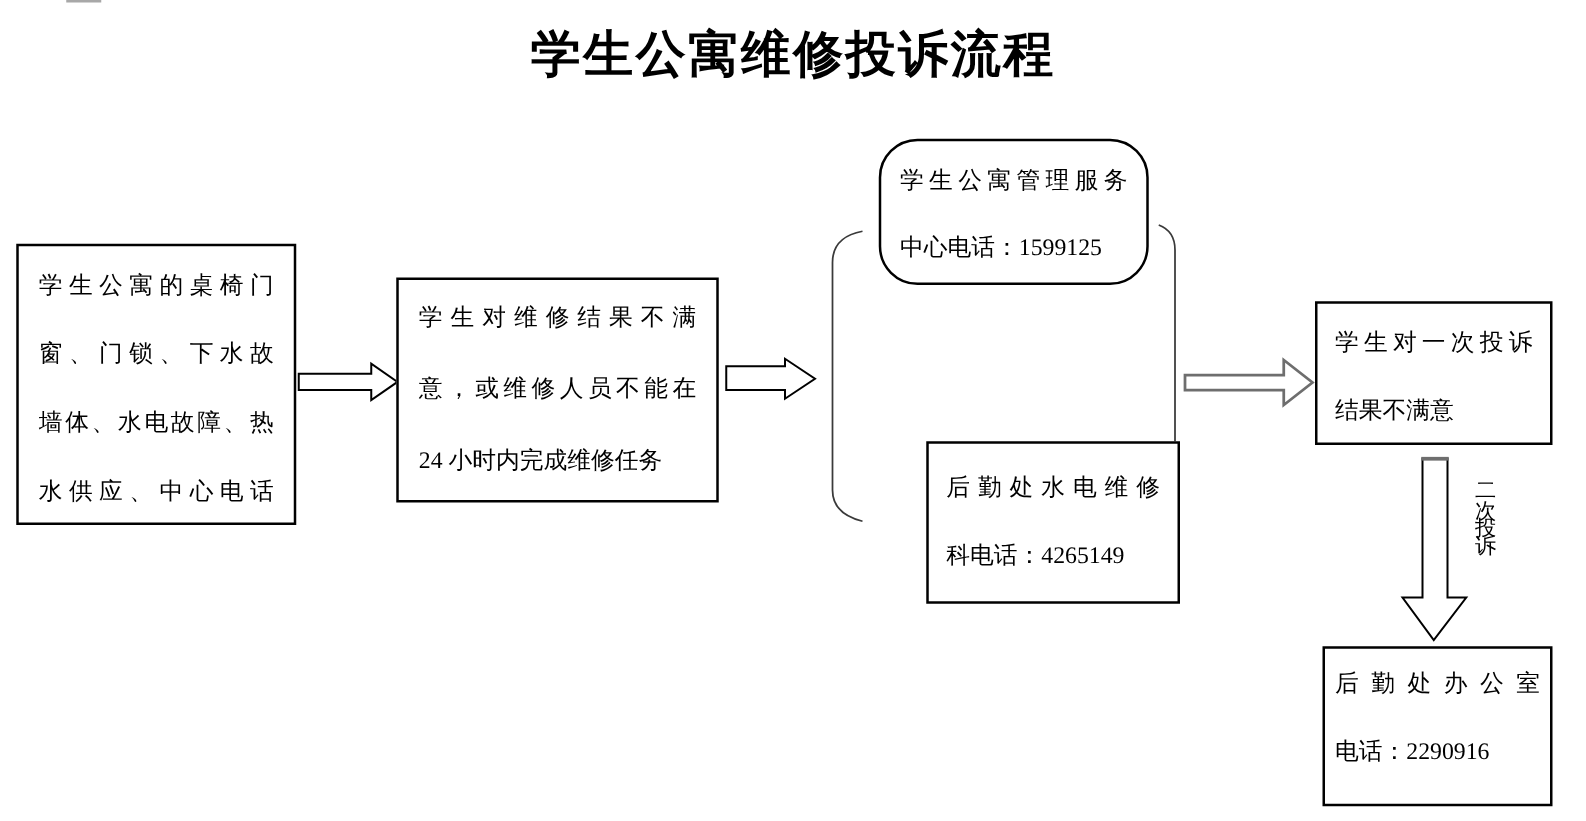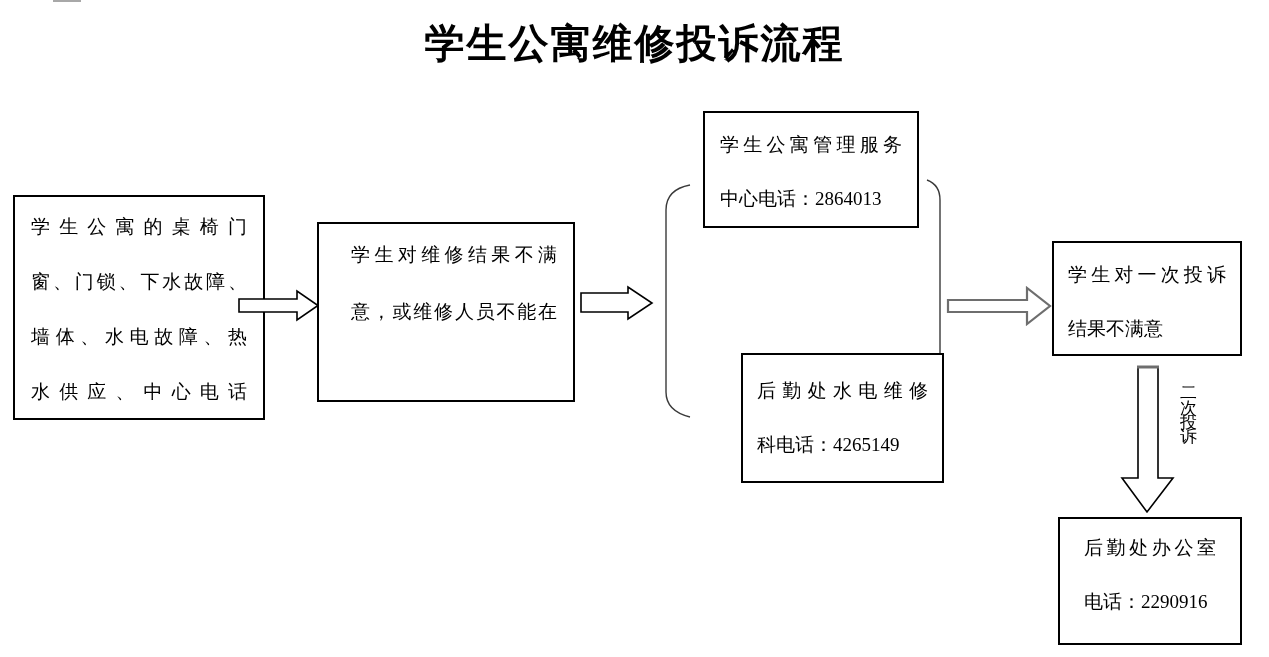--- a/index.html
+++ b/index.html
@@ -16,28 +16,28 @@
     position:absolute; left:53px; top:-18px; width:28px; height:20px;
     border:2px solid var(--partial-rect,#a8a8a8); background:#fff;
   }
   .node {
     position:absolute; border:2px solid var(--border,#000);
     background:#fff; font-size:19px; line-height:1;
   }
   .node .ln { text-align:justify; text-align-last:justify; overflow:hidden; }
   .node .ln.last { text-align-last:left; }
   
-  .box1 { left:13px;  top:195px; width:252px; height:225px; padding:4px 16px 0;font-family:Liberation Mono, monospace; }
+  .box1 { left:13px;  top:195px; width:224px; height:225px; padding:4px 16px 0; }
   .box1 .ln { height:55px; line-height:55px; }
   .box2 { left:317px; top:222px; width:258px; height:180px; padding:2px 16px 0; }
-  .box2 .ln { height:57px; line-height:57px;margin-left:16px; }
-  .box3 { left:703px; top:111px; width:216px; height:117px; padding:5px 15px 0; }
+  .box2 .ln { height:57px; line-height:57px; }
+  .box3 { left:703px; top:111px; width:216px; height:117px; padding:5px 15px 0;border-radius:31px; }
   .box4 { left:710px; top:353px; width:203px; height:130px; padding:9px 14px 0;margin-left:31px; }
   .box5 { left:1052px; top:241px; width:190px; height:115px; padding:5px 14px 0; }
-  .box6 { left:1058px; top:517px; width:184px; height:128px; padding:2px 24px 0; }
+  .box6 { left:1058px; top:517px; width:184px; height:128px; padding:2px 8px 0; }
   .box3 .ln, .box4 .ln, .box5 .ln, .box6 .ln { height:54px; line-height:54px; }
   
   .shape { position:absolute; overflow:visible; }
   .arrow-black { fill:#ffffff; stroke:var(--border,#000); stroke-width:1.6; }
   .arrow-gray  { fill:#ffffff; stroke:var(--arrow-gray,#6e6e6e); stroke-width:2.2; }
   .bracket { fill:none; stroke:var(--bracket,#3a3a3a); stroke-width:1.4; }
   .gray-cap { stroke:var(--arrow-gray,#8a8a8a); stroke-width:3; }
   .vlabel {
     position:absolute; left:1176px; top:374px; height:120px;
     writing-mode:vertical-rl; text-orientation:upright;
@@ -60,34 +60,35 @@
     <div class="ln">水供应、中心电话</div>
   </div>
 
   <svg class="shape" style="left:239px; top:287px;" width="81" height="36" viewBox="0 0 81 36">
     <polygon class="arrow-black" points="0,12 58,12 58,4 79,18.5 58,33 58,25 0,25"></polygon>
   </svg>
 
   <div class="node box2">
     <div class="ln">学生对维修结果不满</div>
     <div class="ln">意，或维修人员不能在</div>
+    <div class="ln last">24 小时内完成维修任务</div>
   </div>
 
   <svg class="shape" style="left:580px; top:284px;" width="74" height="38" viewBox="0 0 74 38">
     <polygon class="arrow-black" points="1,9 48,9 48,3 72,19 48,35 48,28 1,28"></polygon>
   </svg>
 
   <svg class="shape" style="left:658px; top:172px;" width="292" height="260" viewBox="0 0 292 260">
     <path class="bracket" d="M 32 13 C 16 16, 8 24, 8 38 L 8 220 C 8 233, 16 241, 32 245"></path>
     <path class="bracket" d="M 269 8 C 277 11, 282 17, 282 28 L 282 235 C 282 244, 277 248, 269 251"></path>
   </svg>
 
   <div class="node box3">
     <div class="ln">学生公寓管理服务</div>
-    <div class="ln last">中心电话：2864013</div>
+    <div class="ln last">中心电话：1599125</div>
   </div>
 
   <div class="node box4">
     <div class="ln">后勤处水电维修</div>
     <div class="ln last">科电话：4265149</div>
   </div>
 
   <svg class="shape" style="left:946px; top:286px;" width="106" height="40" viewBox="0 0 106 40">
     <polygon class="arrow-gray" points="2,14 81,14 81,2 104,20 81,38 81,26 2,26"></polygon>
   </svg>

